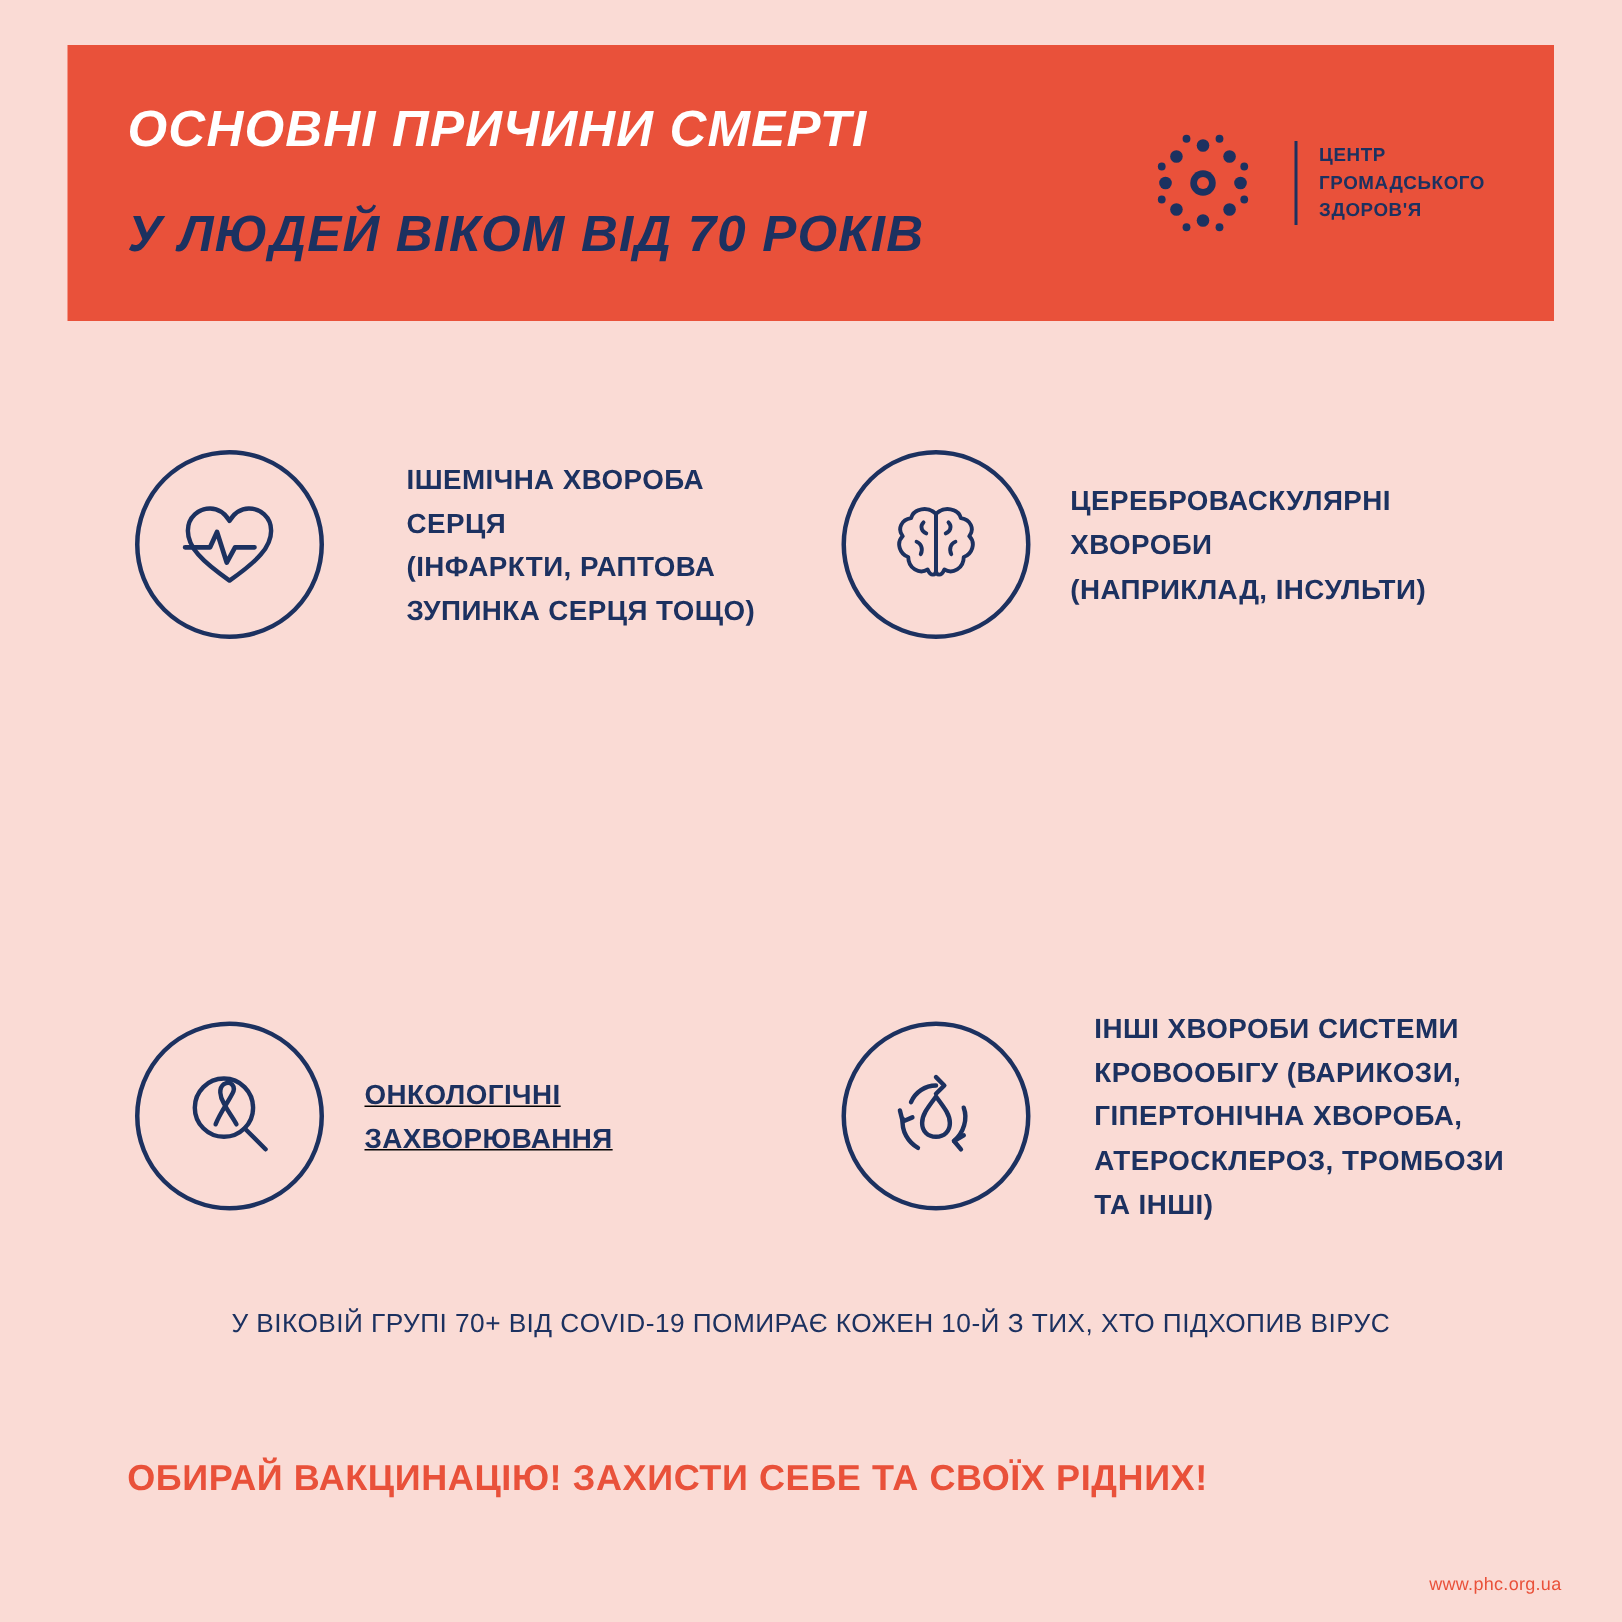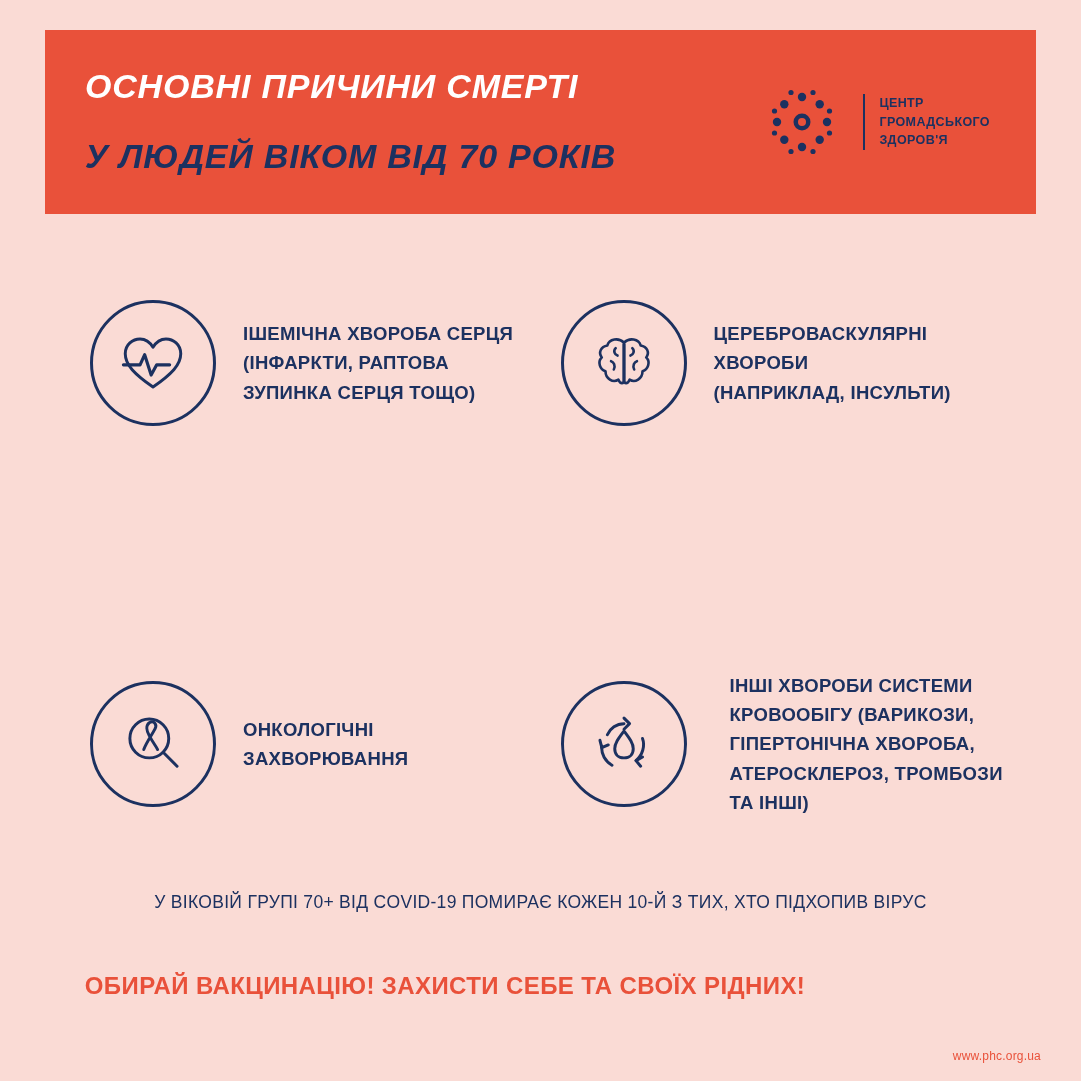--- a/index.html
+++ b/index.html
@@ -77,23 +77,23 @@
     display: flex;
     width: 100%;
   }
   .card-row.row2 { margin-top: 245px; }
   .card {
     display: flex;
     align-items: center;
     width: 50%;
     box-sizing: border-box;
   }
-  .card.c1 { padding-left: 45px; }
+  .card.c1 { padding-left: 45px; gap: 28px; }
   .card.c2 { padding-left: 20px; }
-  .card.c3 { padding-left: 45px; }
+  .card.c3 { padding-left: 45px; text-decoration: underline; }
   .card.c4 { padding-left: 20px; gap: 16px; }
 
   .icon-circle {
     width: 120px;
     height: 120px;
     border: 3px solid #1c3160;
     border-radius: 50%;
     display: flex;
     align-items: center;
     justify-content: center;
@@ -107,21 +107,21 @@
     line-height: 1.58;
     letter-spacing: 0.3px;
     text-transform: uppercase;
     white-space: pre-line;
   }
 
   
   .stat-line {
     position: absolute;
     left: 0;
-    top: 892px;
+    top: 872px;
     width: 1081px;
     text-align: center;
     color: #1c3160;
     font-size: 17.5px;
     letter-spacing: 0.3px;
     text-transform: uppercase;
   }
   .cta-line {
     position: absolute;
     left: 0;

